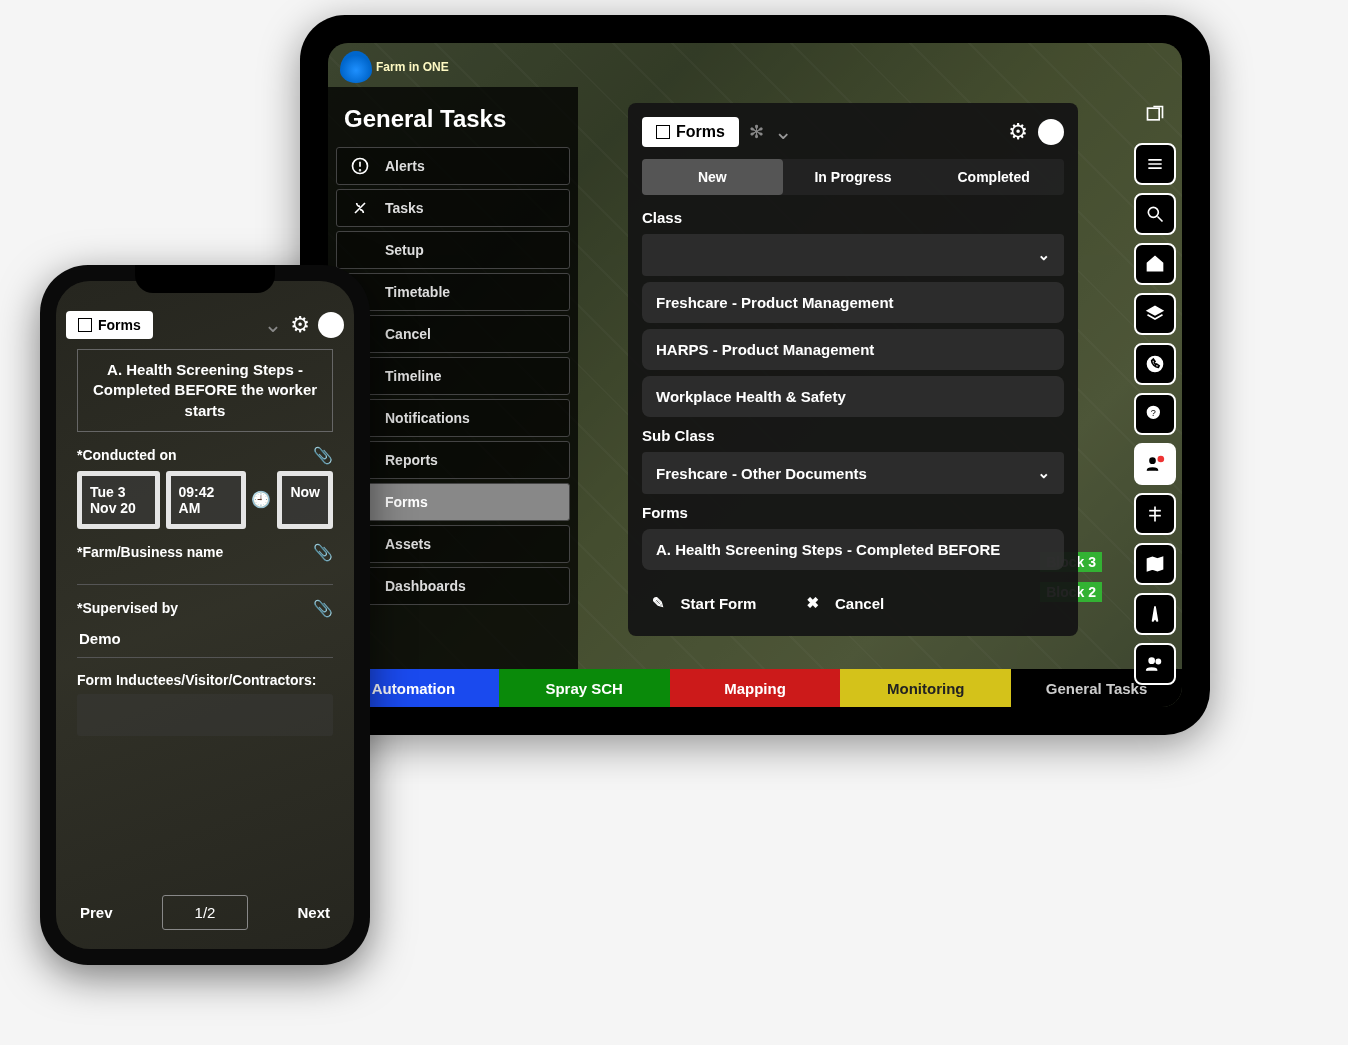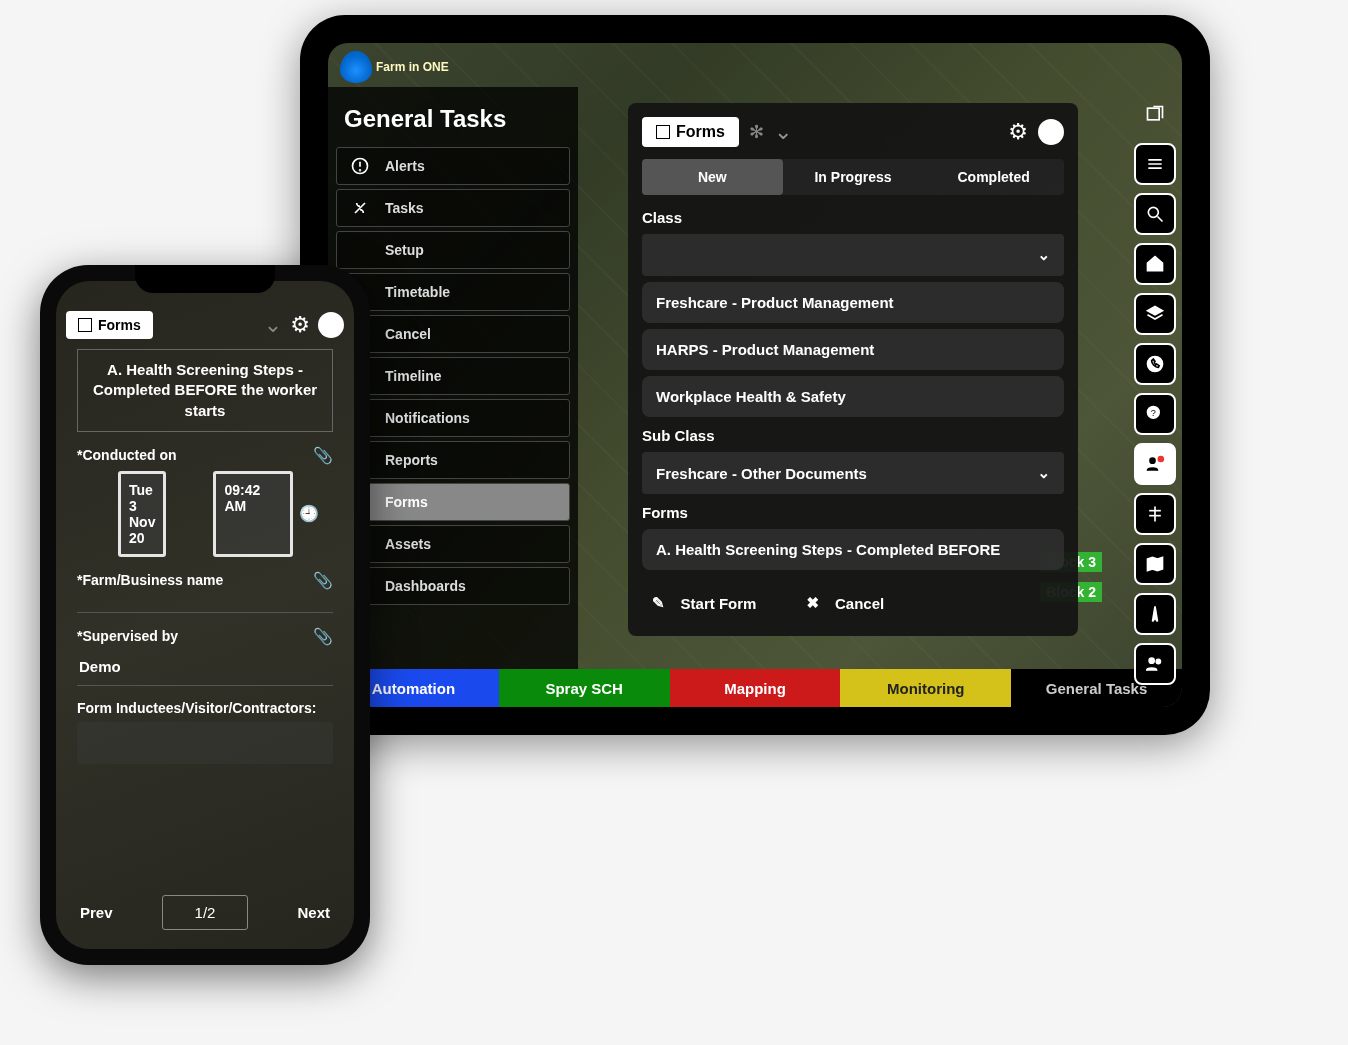--- a/index.html
+++ b/index.html
@@ -85,21 +85,21 @@
 .ph-gear{font-size:22px;}
 .ph-user{width:26px;height:26px;background:#fff;border-radius:50%;}
 
 .ph-body{position:relative;z-index:2;padding:0 21px;}
 .ph-title{border:1px solid #666;padding:10px 8px;text-align:center;font-weight:700;font-size:15px;
           margin-bottom:14px;line-height:1.35;}
 .ph-field{margin-bottom:14px;}
 .ph-flabel{display:flex;justify-content:space-between;align-items:center;font-weight:700;font-size:14px;margin-bottom:6px;}
 .clip{font-size:16px;color:#ccc;}
 .ph-row{display:flex;gap:6px;}
-.ph-out{flex:1;background:rgba(60,60,60,.6);border:3px solid #e5e5e5;padding:8px;border-radius:3px;font-weight:700;font-size:14px;margin-left:41px;}
+.ph-out{flex:1;background:rgba(60,60,60,.6);border:5px solid #e5e5e5;padding:8px;border-radius:3px;font-weight:700;font-size:14px;}
 .ph-val{padding:6px 2px;font-weight:700;font-size:15px;}
 .ph-hr{border:none;border-top:1px solid #555;margin:4px 0 14px;}
 .ph-ta{background:rgba(60,60,60,.4);height:42px;border-radius:3px;}
 
 .ph-nav{position:absolute;left:10px;right:10px;bottom:18px;display:flex;align-items:center;
         justify-content:space-between;z-index:2;}
 .ph-btn{padding:10px 14px;font-weight:700;font-size:15px;color:#fff;}
 .ph-page{border:1px solid #888;padding:8px 32px;font-weight:400;font-size:15px;border-radius:3px;}
 
 svg{width:20px;height:20px;stroke:#fff;stroke-width:2;fill:none;}

